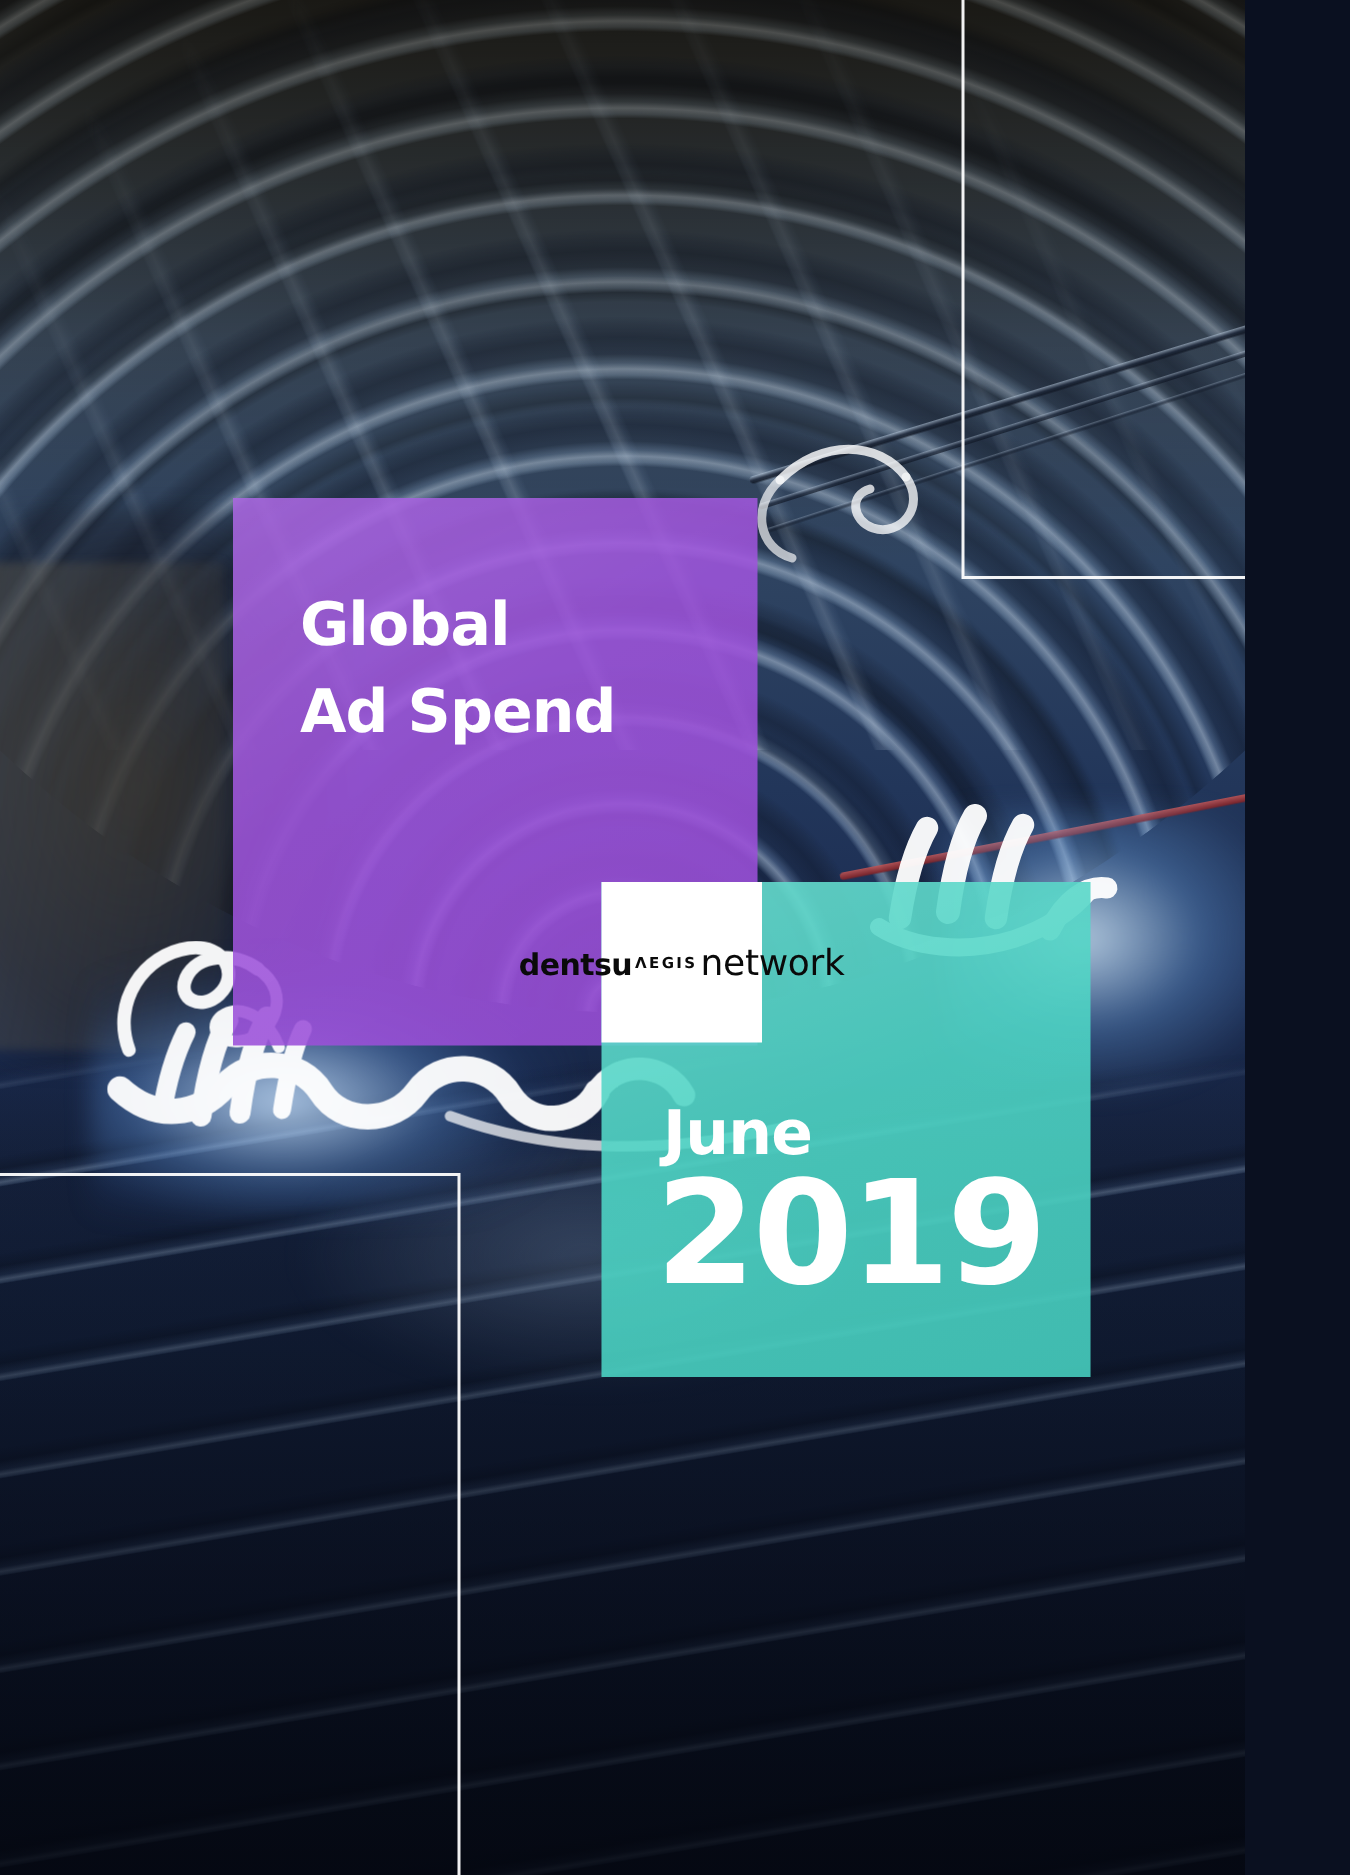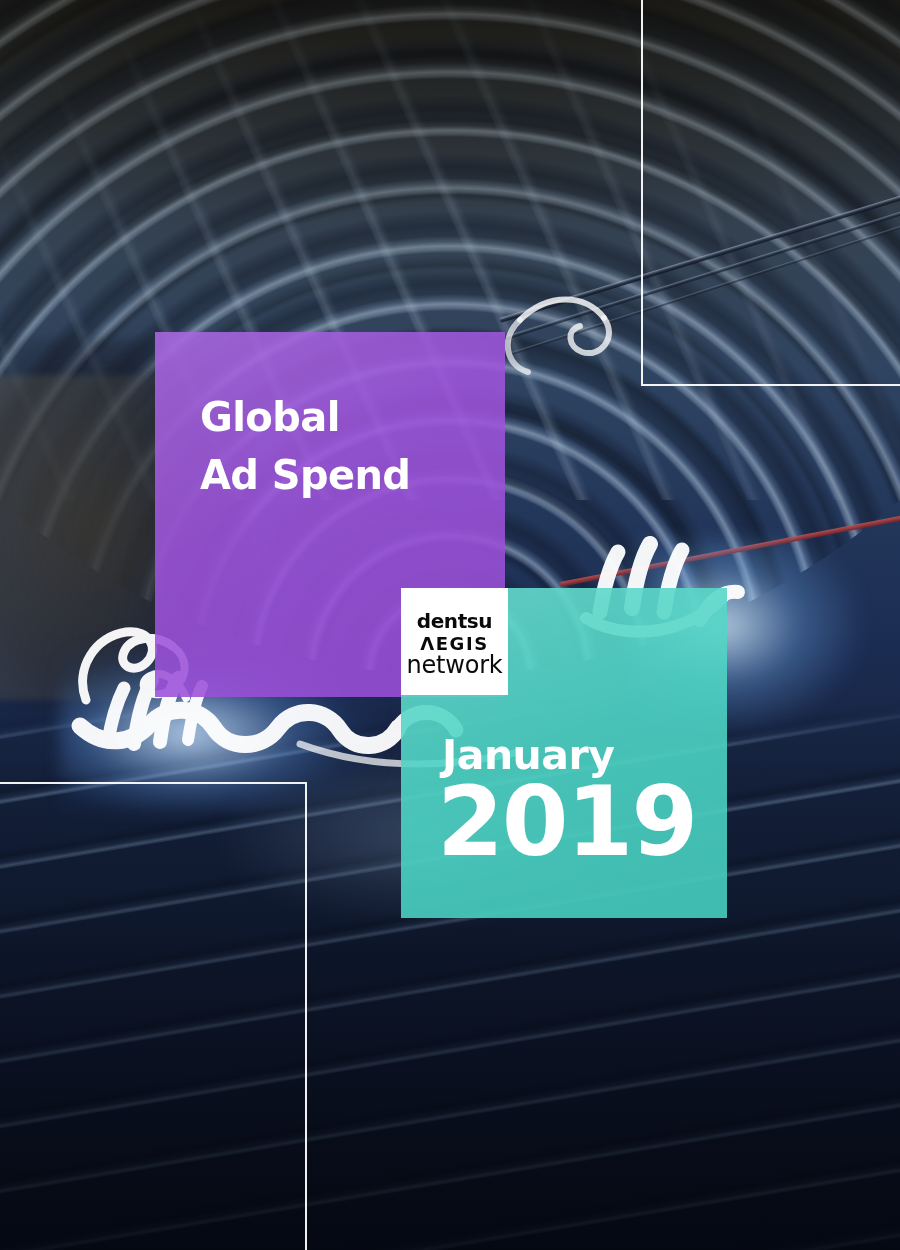--- a/index.html
+++ b/index.html
@@ -6,21 +6,21 @@
   * { margin:0; padding:0; box-sizing:border-box; }
   html, body {
     width:900px; height:1250px;
     background:#0a1020;
     font-family:"Liberation Sans", sans-serif;
     overflow:hidden;
   }
 
   .cover {
     position:relative;
-    width:900px; height:1250px;
+    width:830px; height:1250px;
     overflow:hidden;
     background:#0c4a6e;
     text-decoration:underline;
   }
 
   
   .photo { position:absolute; inset:0; overflow:hidden; }
 
   
   .photo-base {
@@ -234,38 +234,38 @@
     font-size:96px;
     line-height:104px;
     letter-spacing:-2px;
   }
 
   
   .logo-box {
     position:absolute; left:401px; top:588px;
     width:107px; height:107px;
     background:#ffffff;
-    display:flex; flex-direction:column;
+    display:flex; flex-direction:row;
     align-items:center; justify-content:center;
     gap:2px;
     padding-top:2px;
   }
   .logo-dentsu {
     color:#0a0a0a;
     font-family:"DejaVu Sans", sans-serif;
     font-weight:700;
     font-size:20px;
     line-height:22px;
     letter-spacing:-0.4px;
   }
   .logo-aegis {
     color:#0a0a0a;
     font-family:"DejaVu Sans", sans-serif;
     font-weight:700;
-    font-size:18px;
+    font-size:10px;
     line-height:19px;
     letter-spacing:1.6px;
   }
   .logo-network {
     color:#0a0a0a;
     font-family:"DejaVu Sans", sans-serif;
     font-weight:400;
     font-size:24px;
     line-height:21px;
     letter-spacing:-0.2px;
@@ -334,21 +334,21 @@
   <div class="purple-block">
     <div class="pb-sheen"></div>
     <div class="title">
       <span class="tl">Global</span>
       <span class="tl">Ad Spend</span>
     </div>
   </div>
 
   <div class="teal-block">
     <div class="tb-sheen"></div>
-    <div class="date-month">January</div>
+    <div class="date-month">June</div>
     <div class="date-year">2019</div>
   </div>
 
   <div class="logo-box">
     <div class="logo-dentsu">dentsu</div>
     <div class="logo-aegis">ΛEGIS</div>
     <div class="logo-network">network</div>
   </div>
 
 </div>

